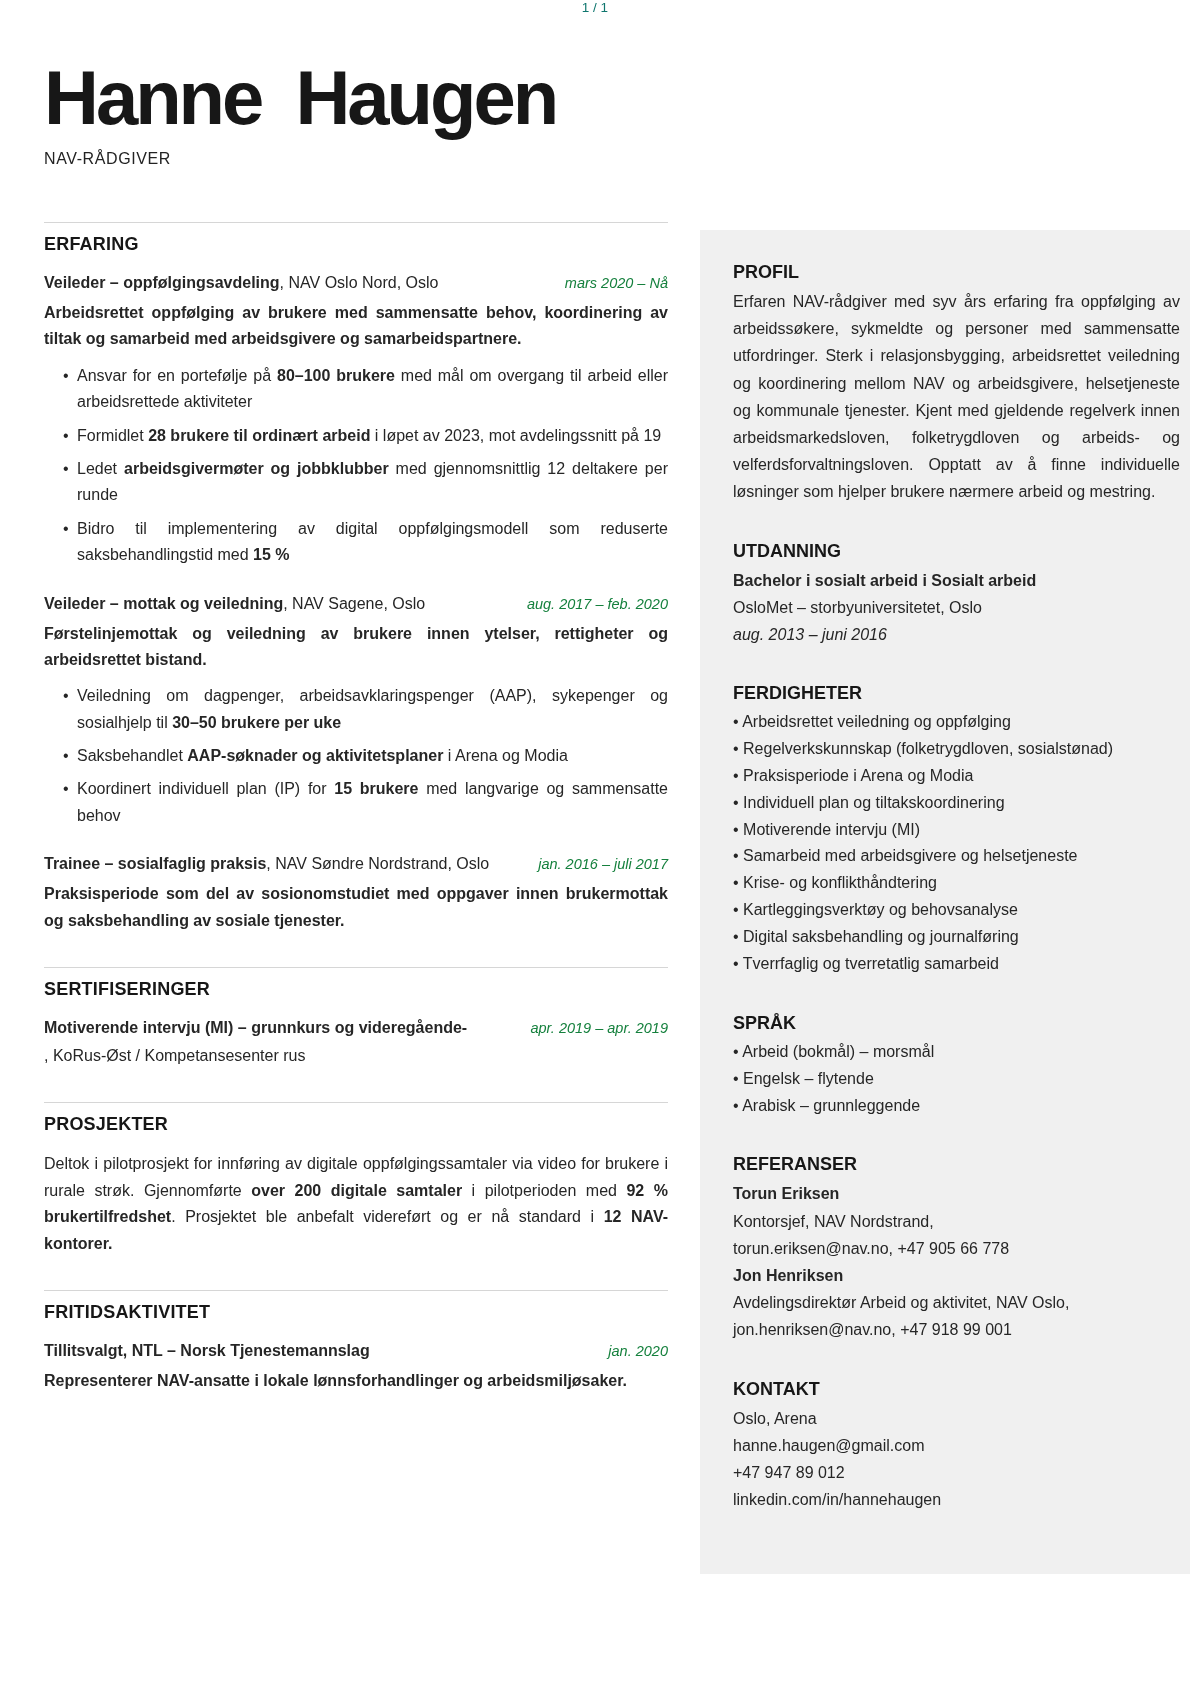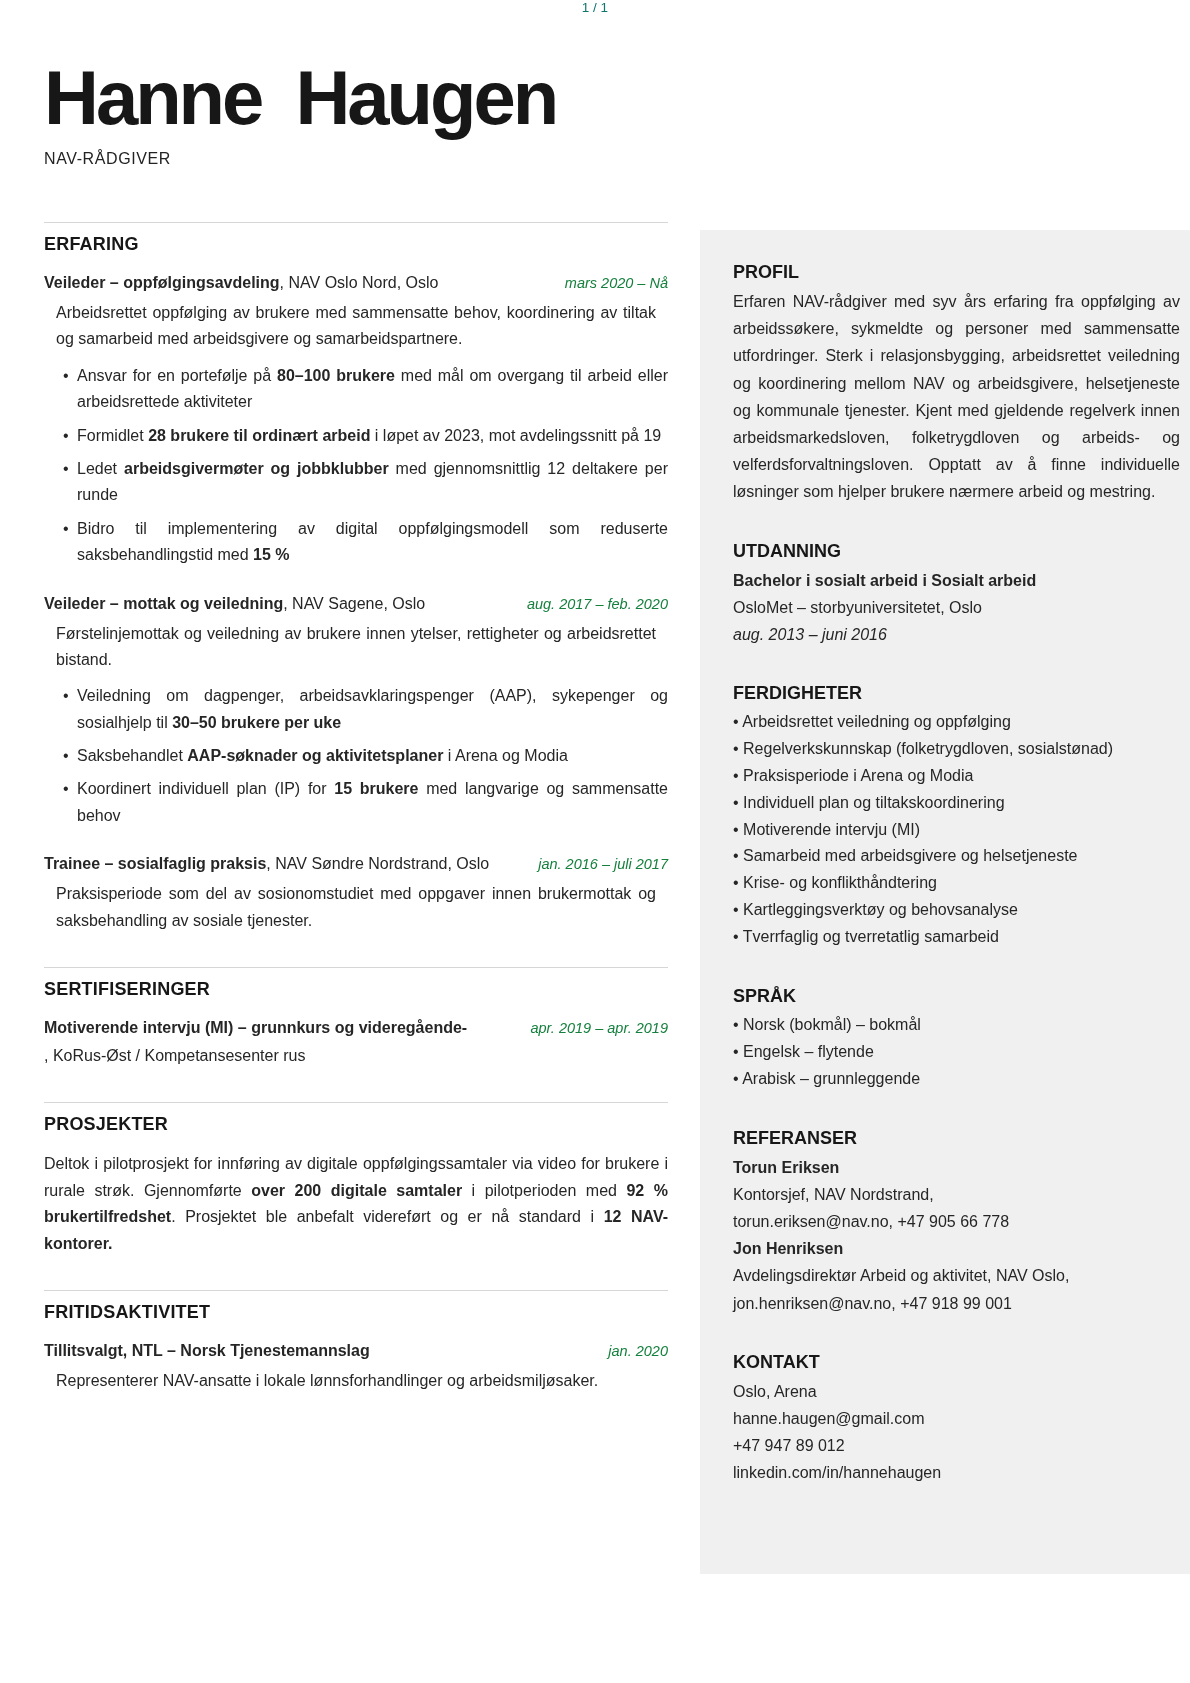--- a/index.html
+++ b/index.html
@@ -18,21 +18,21 @@
   .role{margin-top:14px;font-size:16px;letter-spacing:.6px;color:#232323;}
 
   
   .left{position:absolute;left:44px;top:222px;width:624px;}
   .lsec{border-top:1px solid #d6d6d6;padding-top:11px;margin-bottom:33px;}
   .lsec h2{margin:0 0 16px;font-size:18px;font-weight:700;letter-spacing:.2px;color:#171717;}
   .job{margin-bottom:23px;}
   .jhead{display:flex;justify-content:space-between;align-items:baseline;}
   .jtitle{font-size:16px;line-height:1.5;}
   .jdate{font-size:14.5px;font-style:italic;white-space:nowrap;margin-left:24px;color:#15803d;}
-  .jsum{margin:5px 12px 0;font-size:16px;line-height:1.65;text-align:justify;}
+  .jsum{margin:5px 0 0;font-size:16px;line-height:1.65;text-align:justify;font-weight:bold;}
   ul.jb{list-style:none;margin:10px 0 0;padding:0;}
   .jb li{position:relative;padding-left:33px;margin-bottom:7px;font-size:16px;line-height:1.65;text-align:justify;}
   .jb li::before{content:"•";position:absolute;left:19px;top:0;}
   .cert-issuer{margin:3px 0 0;font-size:16px;line-height:1.65;}
   .proj{margin:6px 0 0;font-size:16px;line-height:1.65;text-align:justify;}
 
   
   .sidebar{
     position:absolute;left:700px;top:230px;width:513px;height:1344px;
     background:#f0f0f0;box-sizing:border-box;padding:32px 33px;
@@ -142,26 +142,27 @@
     <section class="ssec">
       <h2>FERDIGHETER</h2>
       <div class="s-item">Arbeidsrettet veiledning og oppfølging</div>
       <div class="s-item">Regelverkskunnskap (folketrygdloven, sosialstønad)</div>
       <div class="s-item">Praksisperiode i Arena og Modia</div>
       <div class="s-item">Individuell plan og tiltakskoordinering</div>
       <div class="s-item">Motiverende intervju (MI)</div>
       <div class="s-item">Samarbeid med arbeidsgivere og helsetjeneste</div>
       <div class="s-item">Krise- og konflikthåndtering</div>
       <div class="s-item">Kartleggingsverktøy og behovsanalyse</div>
+      <div class="s-item">Digital saksbehandling og journalføring</div>
       <div class="s-item">Tverrfaglig og tverretatlig samarbeid</div>
     </section>
 
     <section class="ssec">
       <h2>SPRÅK</h2>
-      <div class="s-item">Norsk (bokmål) – bokmål</div>
+      <div class="s-item">Arbeid (bokmål) – morsmål</div>
       <div class="s-item">Engelsk – flytende</div>
       <div class="s-item">Arabisk – grunnleggende</div>
     </section>
 
     <section class="ssec">
       <h2>REFERANSER</h2>
       <p class="bold">Torun Eriksen</p>
       <p>Kontorsjef, NAV Nordstrand,</p>
       <p>torun.eriksen@nav.no, +47 905 66 778</p>
       <p class="bold">Jon Henriksen</p>

